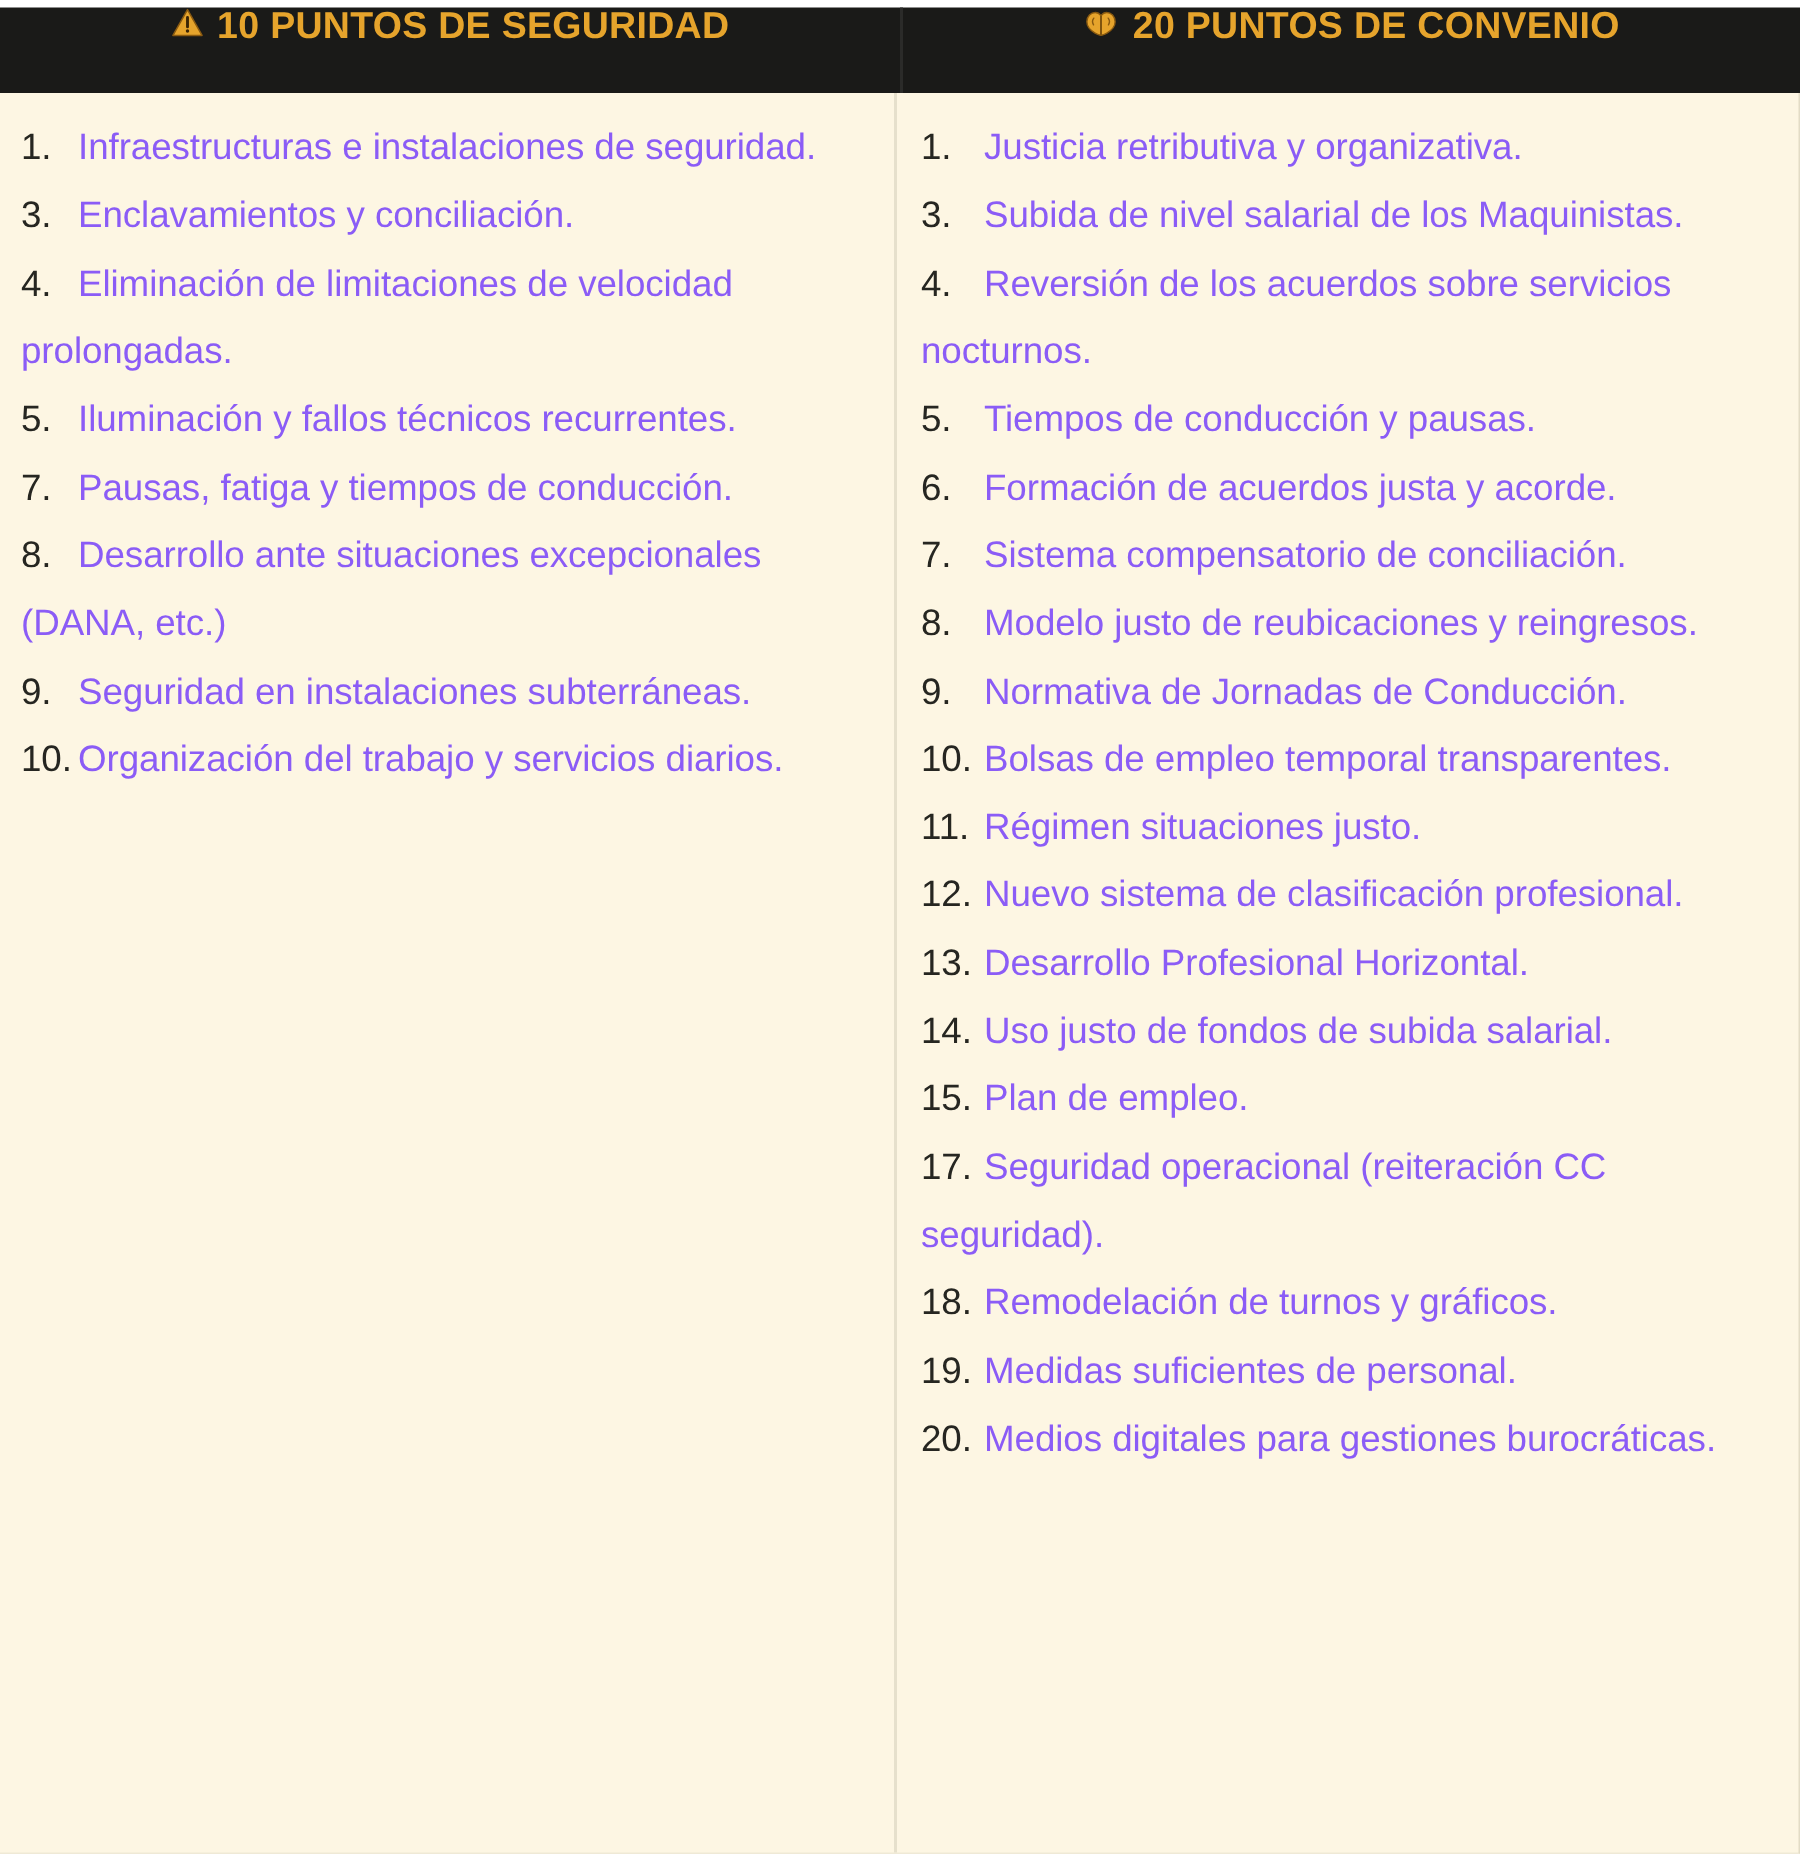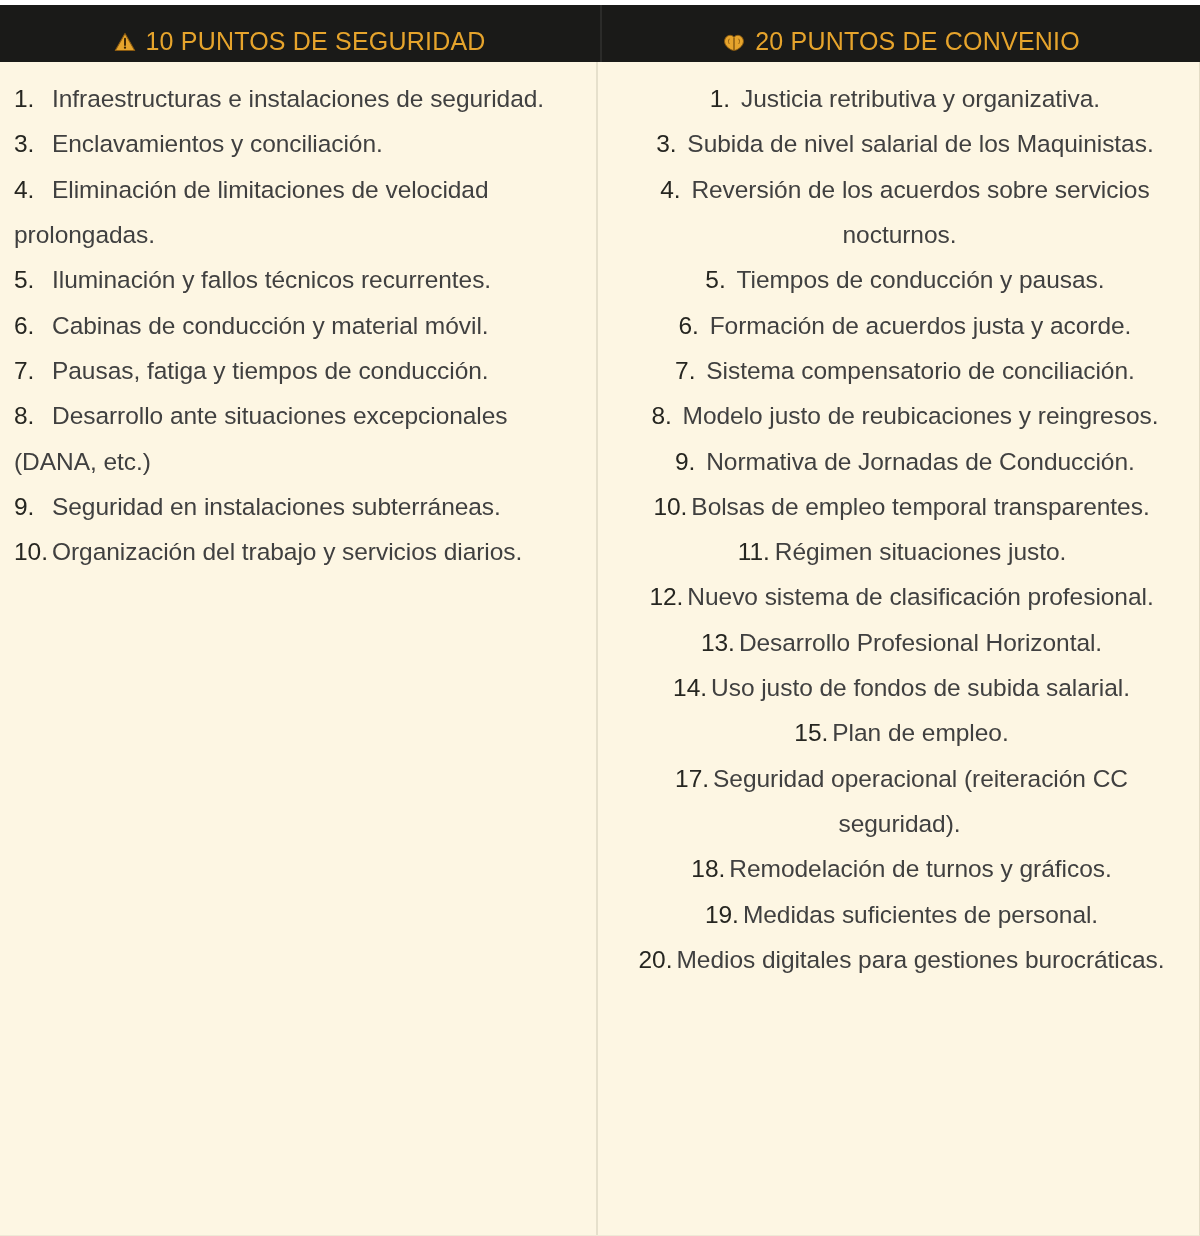--- a/index.html
+++ b/index.html
@@ -28,26 +28,26 @@
     width: 100%;
     height: 62px;
     background: #1a1a18;
     border-top: 5px solid #ffffff;
     box-sizing: border-box;
     flex: 0 0 auto;
   }
   .header-cell {
     flex: 1 1 50%;
     display: flex;
-    align-items: flex-end;
+    align-items: flex-start;
     justify-content: center;
     gap: 9px;
     color: #e6a42c;
     font-size: 25px;
-    font-weight: normal;
+    font-weight: bold;
     letter-spacing: 0.2px;
     line-height: 1;
     box-sizing: border-box;
     padding-bottom: 8px;
   }
   .header-cell.right {
     border-left: 2px solid #2b2b29;
   }
   .header-icon {
     display: inline-block;
@@ -73,41 +73,40 @@
     flex: 0 0 596px;
     width: 596px;
     box-sizing: border-box;
     padding: 14px 14px 10px 14px;
   }
   .col.right {
     flex: 1 1 auto;
     width: auto;
     border-left: 2px solid #e6e0cc;
     padding-left: 16px;
-    text-align: center;
   }
   .item {
     display: block;
     color: #262621;
     font-size: 24.5px;
     line-height: 1.85;
     letter-spacing: -0.05px;
     text-indent: 0;
     white-space: normal;
   }
   .num {
     display: inline-block;
     min-width: 38px;
     color: #262621;
   }
   .col.right .num {
     min-width: 42px;
   }
   .item-text {
-    color: #404040;
+    color: #8b5cf6;
   }
 </style>
 </head>
 <body>
 
 <div class="table">
 
   <div class="header-row">
     <div class="header-cell left">
       <span class="header-icon">
@@ -141,23 +140,20 @@
       <div class="item">
         <span class="num">3.</span><span class="item-text">Enclavamientos y conciliación.</span>
       </div>
       <div class="item">
         <span class="num">4.</span><span class="item-text">Eliminación de limitaciones de velocidad prolongadas.</span>
       </div>
       <div class="item">
         <span class="num">5.</span><span class="item-text">Iluminación y fallos técnicos recurrentes.</span>
       </div>
       <div class="item">
-        <span class="num">6.</span><span class="item-text">Cabinas de conducción y material móvil.</span>
-      </div>
-      <div class="item">
         <span class="num">7.</span><span class="item-text">Pausas, fatiga y tiempos de conducción.</span>
       </div>
       <div class="item">
         <span class="num">8.</span><span class="item-text">Desarrollo ante situaciones excepcionales (DANA, etc.)</span>
       </div>
       <div class="item">
         <span class="num">9.</span><span class="item-text">Seguridad en instalaciones subterráneas.</span>
       </div>
       <div class="item">
         <span class="num">10.</span><span class="item-text">Organización del trabajo y servicios diarios.</span>

